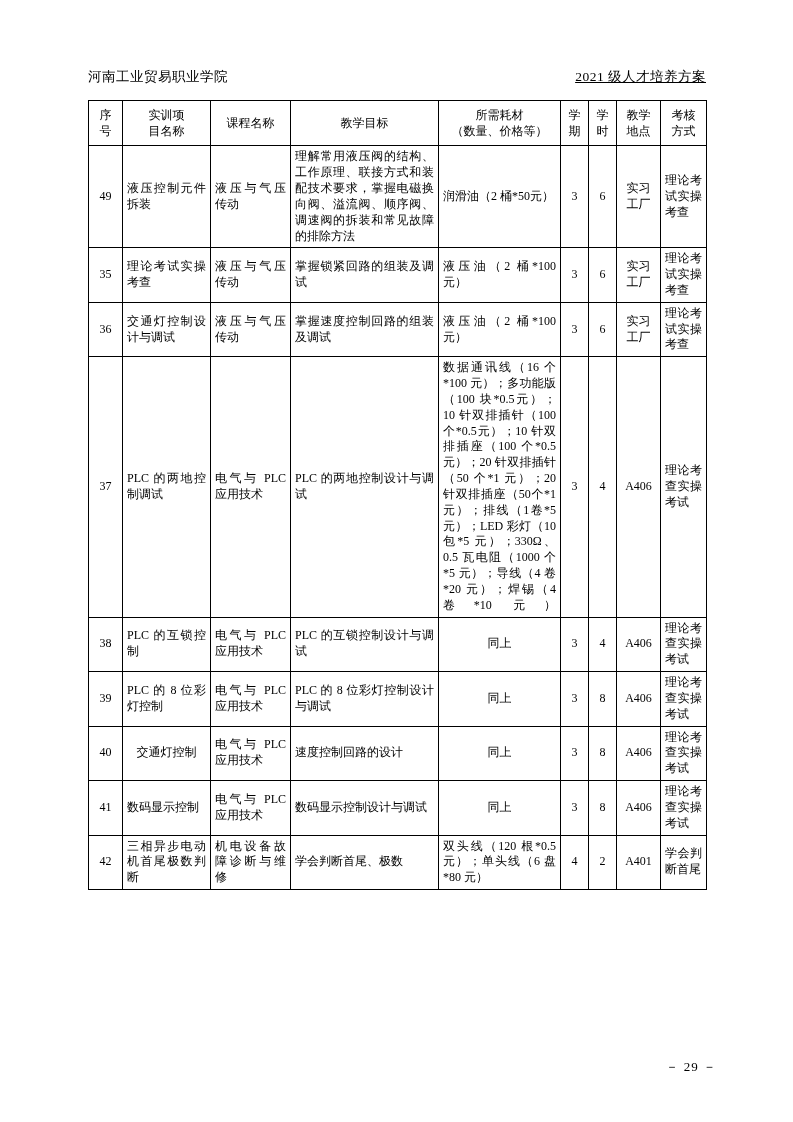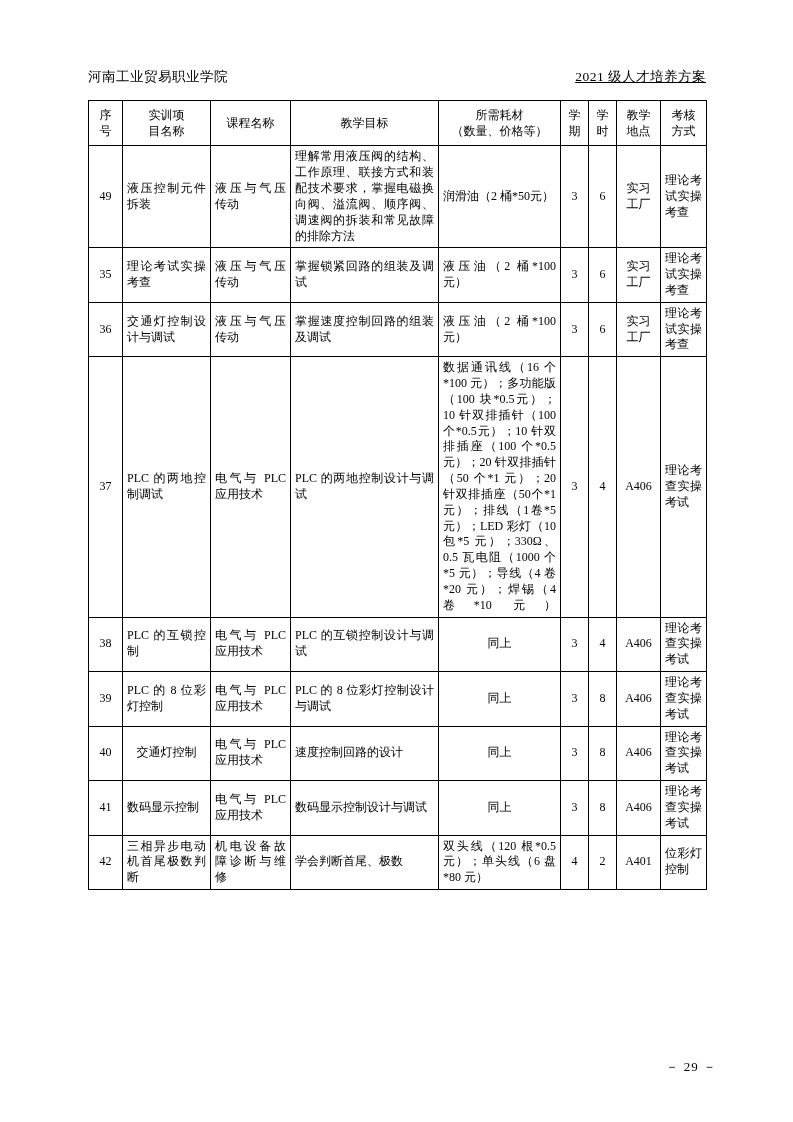--- a/index.html
+++ b/index.html
@@ -252,21 +252,21 @@
 
       <tr>
         <td class="c-center">42</td>
         <td class="c-just">三相异步电动机首尾极数判断</td>
         <td class="c-just">机电设备故障诊断与维修</td>
         <td class="c-just">学会判断首尾、极数</td>
         <td class="c-just">双头线（120 根*0.5 元）；单头线（6 盘*80 元）</td>
         <td class="c-center">4</td>
         <td class="c-center">2</td>
         <td class="c-center">A401</td>
-        <td class="c-just">位彩灯控制</td>
+        <td class="c-just">学会判断首尾</td>
       </tr>
 
     </tbody>
   </table>
 
   <div class="footer">
     <span class="pagenum">－ 29 －</span>
   </div>
 
 </div>

